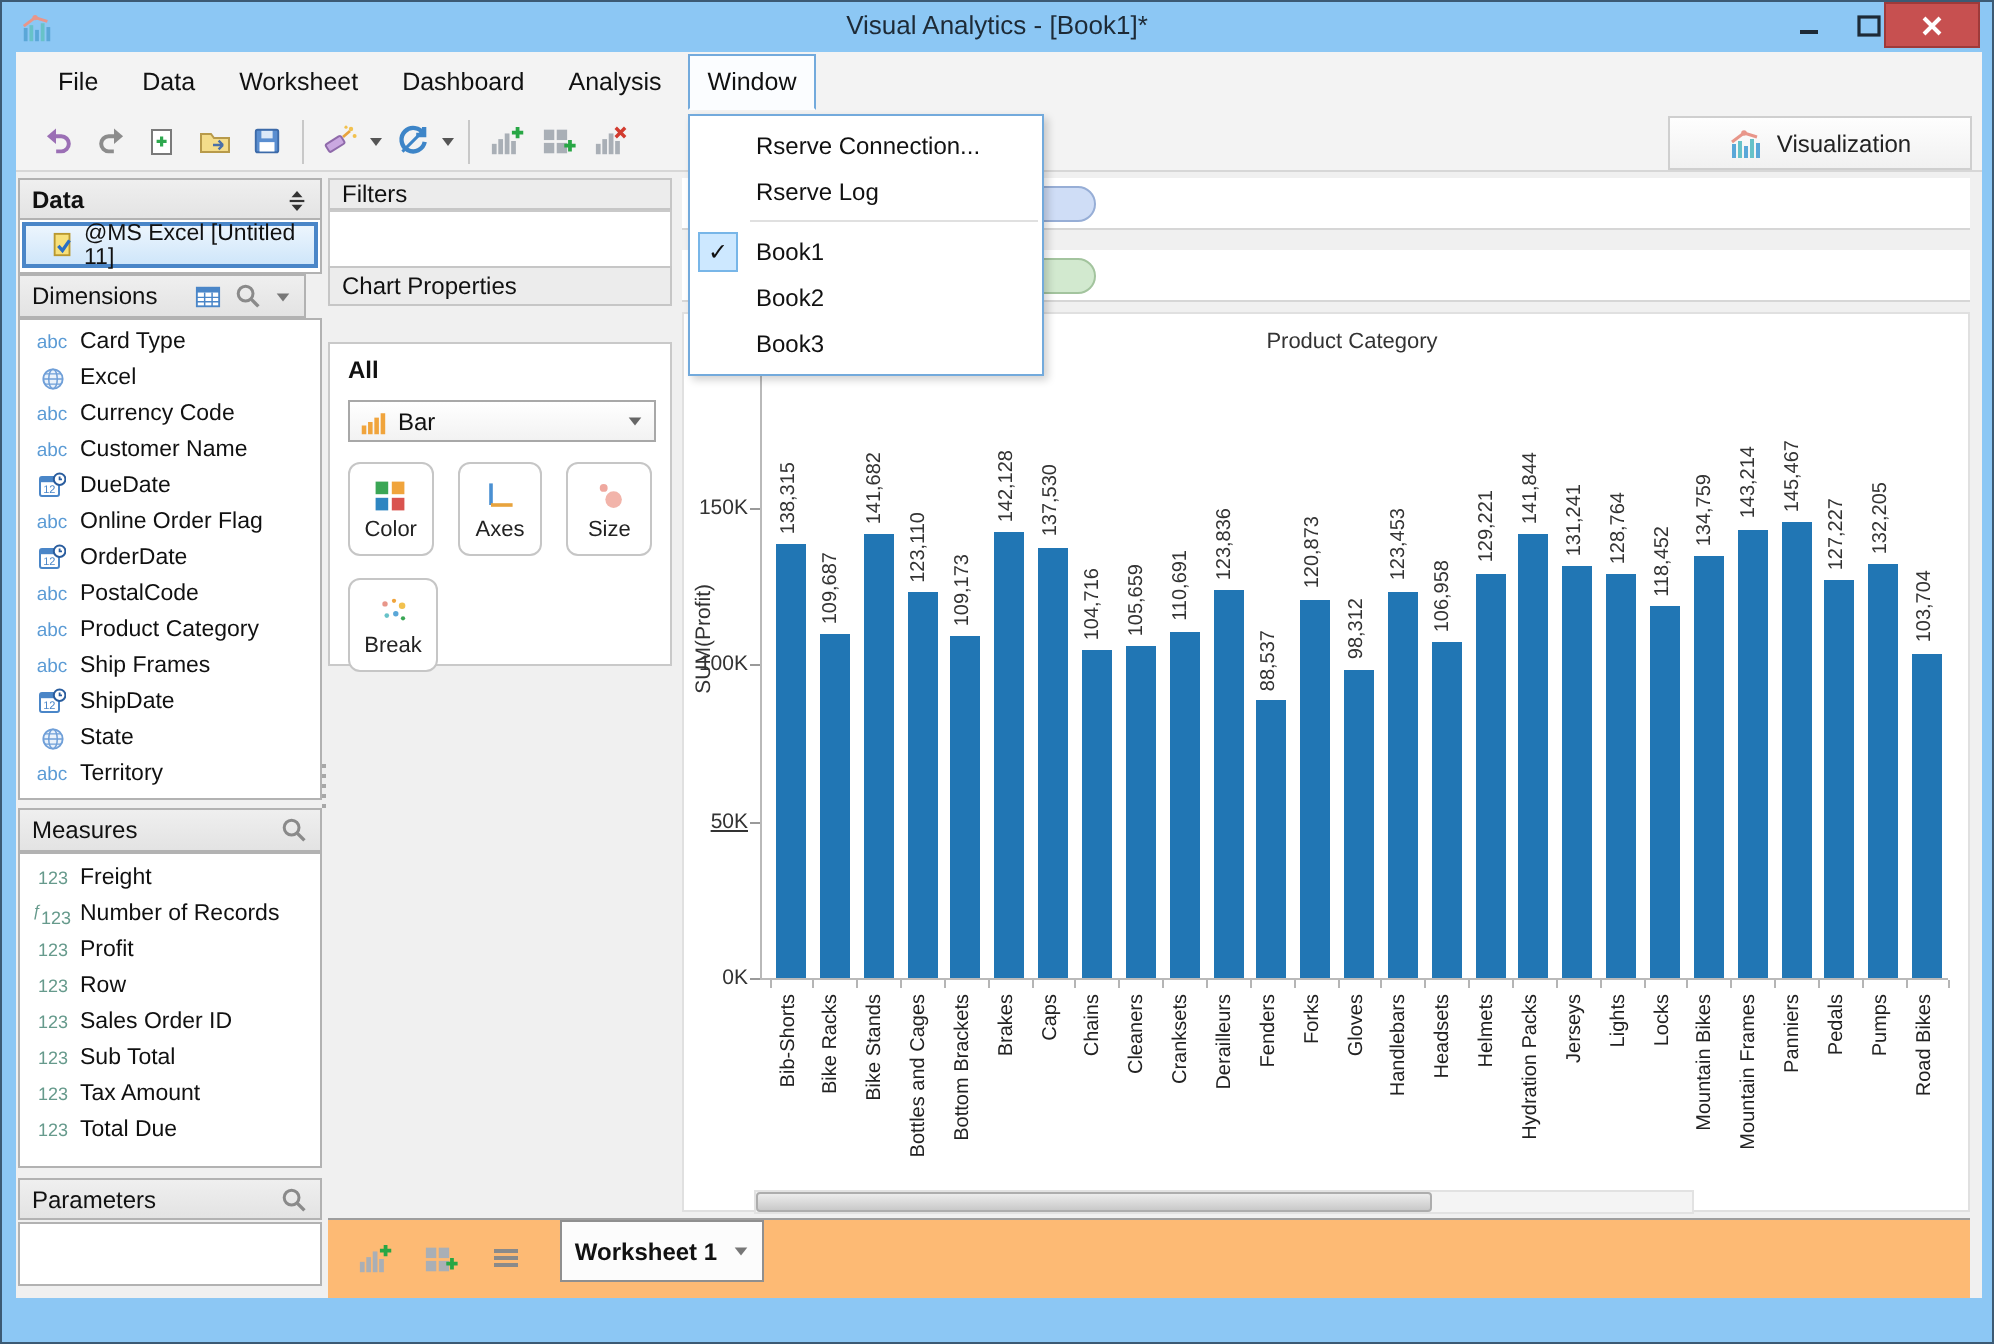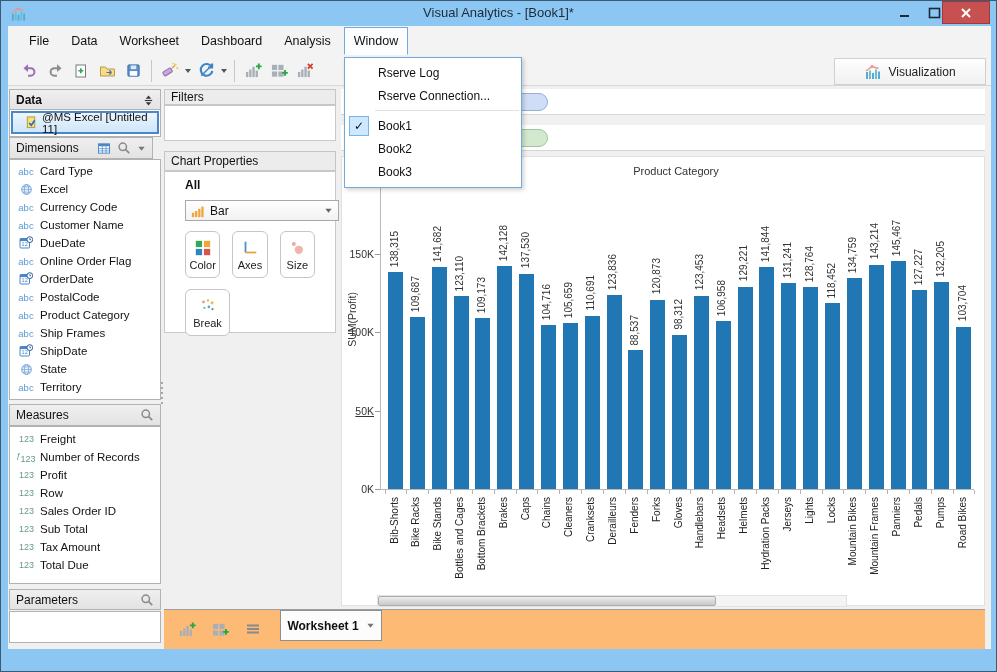--- a/index.html
+++ b/index.html
@@ -228,24 +228,24 @@
             <rect x="14" y="8.5" width="2" height="7.5" fill="#5aa7d8"></rect>
             <path d="M2 8 L8 3.5 L14.5 5.5" stroke="#e8968a" fill="none" stroke-width="1.5"></path>
             <circle cx="8" cy="3.5" r="1.4" fill="#e8968a"></circle>
           </svg>
         </span>
       <span>Visualization</span>
     </div>
 
     <div id="window-menu" style="left: 336px;">
         <div class="wm-item">
+          <span>Rserve Connection...</span>
+        </div>
+        <div class="wm-item">
           <span>Rserve Log</span>
-        </div>
-        <div class="wm-item">
-          <span>Rserve Connection...</span>
         </div>
         <div class="wm-sep"></div>
         <div class="wm-item">
           <span class="wm-check">✓</span>
           <span>Book1</span>
         </div>
         <div class="wm-item">
           <span>Book2</span>
         </div>
         <div class="wm-item">
@@ -454,24 +454,24 @@
         </span>
       </span>
     </div>
     <div class="whitebox" style="left:1px; top:585px; width:152px; height:32px;"></div>
 
     <div class="hdr" style="left:156px; top:63px; width:172px; height:16px; border-color:#c6c6c6; background:#ececec;">
       <span>Filters</span>
     </div>
     <div class="whitebox" style="left:156px; top:79px; width:172px; height:36px; border-color:#c9c9c9;"></div>
 
-    <div class="hdr" style="left:156px; top:125px; width:172px; height:20px; border-color:#c6c6c6; background:#ececec;">
+    <div class="hdr" style="left:156px; top:107px; width:172px; height:20px; border-color:#c6c6c6; background:#ececec;">
       <span>Chart Properties</span>
     </div>
-    <div class="whitebox" style="left:156px; top:145px; width:172px; height:162px; border-color:#c9c9c9; padding:6px 20px;">
+    <div class="whitebox" style="left:156px; top:145px; width:172px; height:162px; border-color:#c9c9c9; padding:6px 9px;">
       <div style="font-size:12px; font-weight:bold; color:#111;">All</div>
       <div id="type-select">
         <span class="icn">
           <svg width="14" height="14" viewBox="0 0 16 16">
               <g fill="#f0a43c">
                 <rect x="1" y="10" width="2.6" height="5"></rect>
                 <rect x="4.6" y="8" width="2.6" height="7"></rect>
                 <rect x="8.2" y="5.5" width="2.6" height="9.5"></rect>
                 <rect x="11.8" y="3" width="2.6" height="12"></rect>
               </g>

